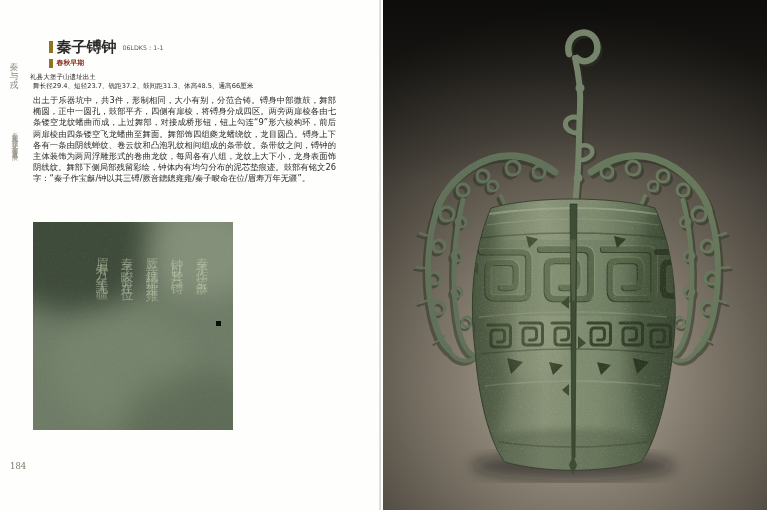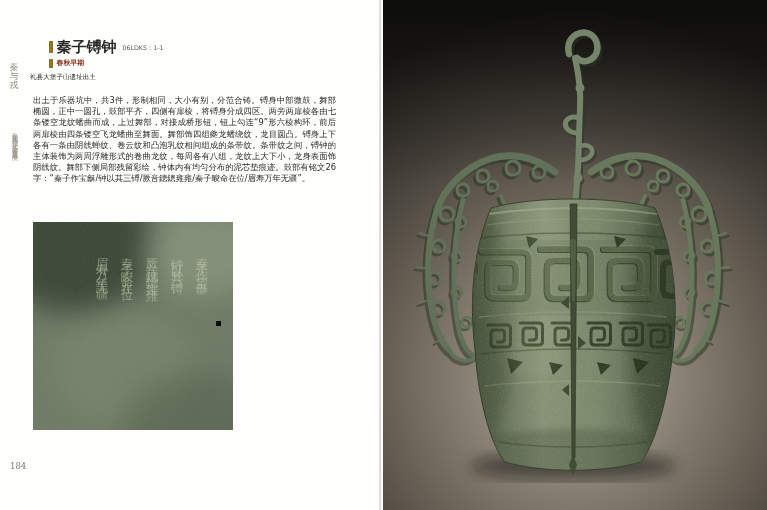--- a/index.html
+++ b/index.html
@@ -93,20 +93,21 @@
       <span class="entry-title">秦子镈钟</span>
       <span class="catalog-no">06LDK5：1-1</span>
     </div>
 
     <div class="period-row">
       <span class="accent-bar small"></span>
       <span class="period-label">春秋早期</span>
     </div>
 
     <div class="provenance">礼县大堡子山遗址出土</div>
+    <div class="dimensions">舞长径29.4、短径23.7、铣距37.2、鼓间距31.3、体高48.5、通高66厘米</div>
     <div class="description">出土于乐器坑中，共3件，形制相同，大小有别，分范合铸。镈身中部微鼓，舞部椭圆，正中一圆孔，鼓部平齐，四侧有扉棱，将镈身分成四区。两旁两扉棱各由七条镂空龙纹蟠曲而成，上过舞部，对接成桥形钮，钮上勾连“9”形六棱构环，前后两扉棱由四条镂空飞龙蟠曲至舞面。舞部饰四组夔龙蟠绕纹，龙目圆凸。镈身上下各有一条由阴线蝉纹、卷云纹和凸泡乳纹相间组成的条带纹。条带纹之间，镈钟的主体装饰为两周浮雕形式的卷曲龙纹，每周各有八组，龙纹上大下小，龙身表面饰阴线纹。舞部下侧局部残留彩绘，钟体内有均匀分布的泥芯垫痕迹。鼓部有铭文26字：“秦子作宝龢/钟以其三镈/厥音鏓鏓雍雍/秦子畯命在位/眉寿万年无疆”。</div>
 
     <div class="insc-photo">
       <div class="insc-blob blob-dark-tl"></div>
       <div class="insc-blob blob-light-tr"></div>
       <div class="insc-blob blob-mid"></div>
       <div class="insc-blob blob-dark-br"></div>
       <svg class="noise-layer" width="200" height="208">
         <defs>
           <filter id="nzDark" x="0" y="0" width="100%" height="100%">

